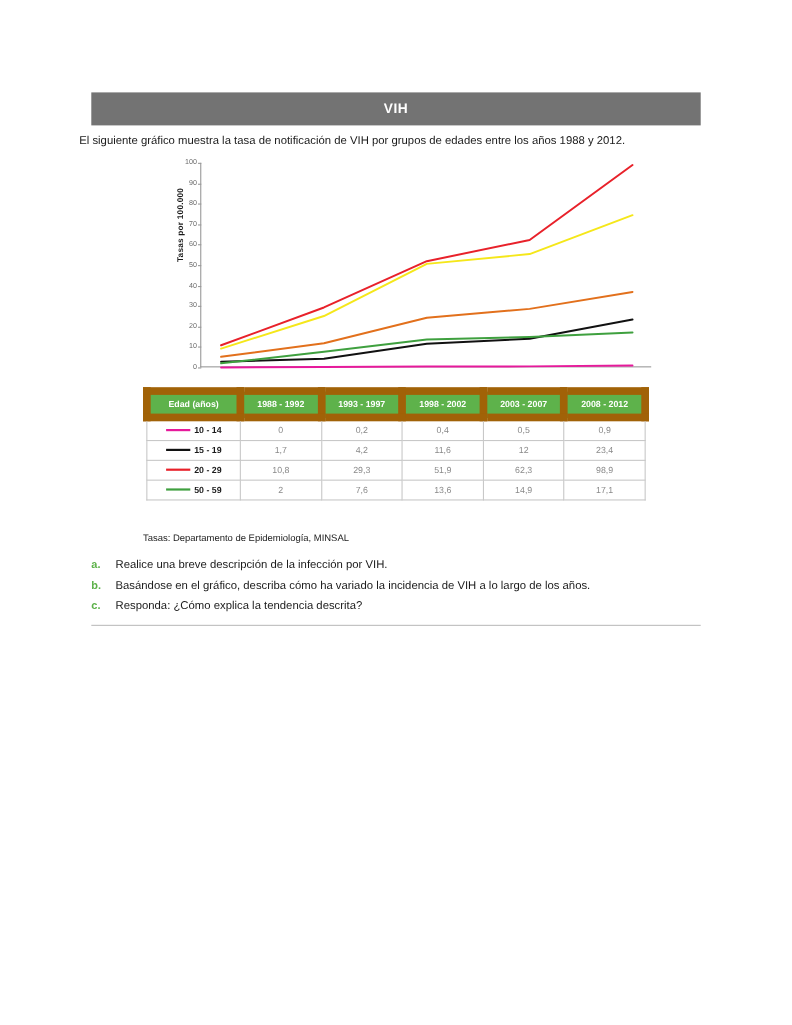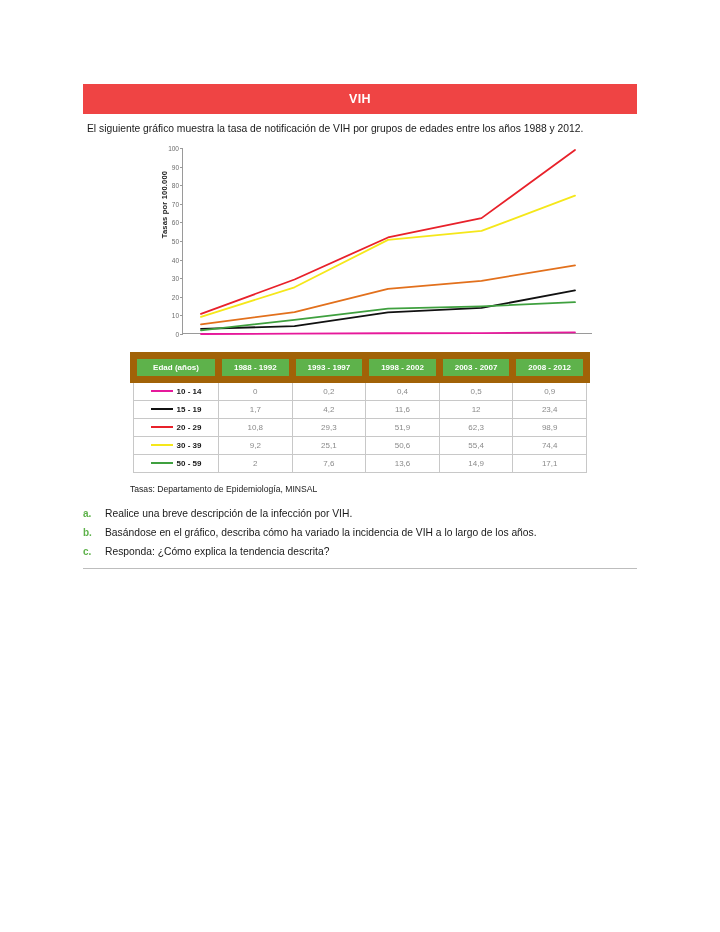--- a/index.html
+++ b/index.html
@@ -21,35 +21,35 @@
     width: 720px;
     height: 932px;
   }
   
   .banner {
     position: absolute;
     left: 83px;
     top: 84px;
     width: 554px;
     height: 30px;
-    background: #ef4444;
+    background: #737373;
     display: flex;
     align-items: center;
     justify-content: center;
   }
   .banner-title {
     color: #ffffff;
     font-size: 12.5px;
     font-weight: bold;
     letter-spacing: 0.4px;
   }
   
   .intro {
     position: absolute;
-    left: 87px;
+    left: 72px;
     top: 122px;
     width: 556px;
     font-size: 10.3px;
     color: #1a1a1a;
     line-height: 14px;
   }
   
   .chart-box {
     position: absolute;
     left: 122px;
@@ -273,28 +273,20 @@
           </tr>
           <tr>
             <td class="rowlabel"><span class="sw" style="background: rgb(232, 33, 42);"></span>20 - 29</td>
             <td class="val">10,8</td>
             <td class="val">29,3</td>
             <td class="val">51,9</td>
             <td class="val">62,3</td>
             <td class="val">98,9</td>
           </tr>
           <tr>
-            <td class="rowlabel"><span class="sw" style="background: rgb(245, 231, 26);"></span>30 - 39</td>
-            <td class="val">9,2</td>
-            <td class="val">25,1</td>
-            <td class="val">50,6</td>
-            <td class="val">55,4</td>
-            <td class="val">74,4</td>
-          </tr>
-          <tr>
             <td class="rowlabel"><span class="sw" style="background: rgb(63, 160, 63);"></span>50 - 59</td>
             <td class="val">2</td>
             <td class="val">7,6</td>
             <td class="val">13,6</td>
             <td class="val">14,9</td>
             <td class="val">17,1</td>
           </tr>
         </tbody>
     </table>
   </div>

